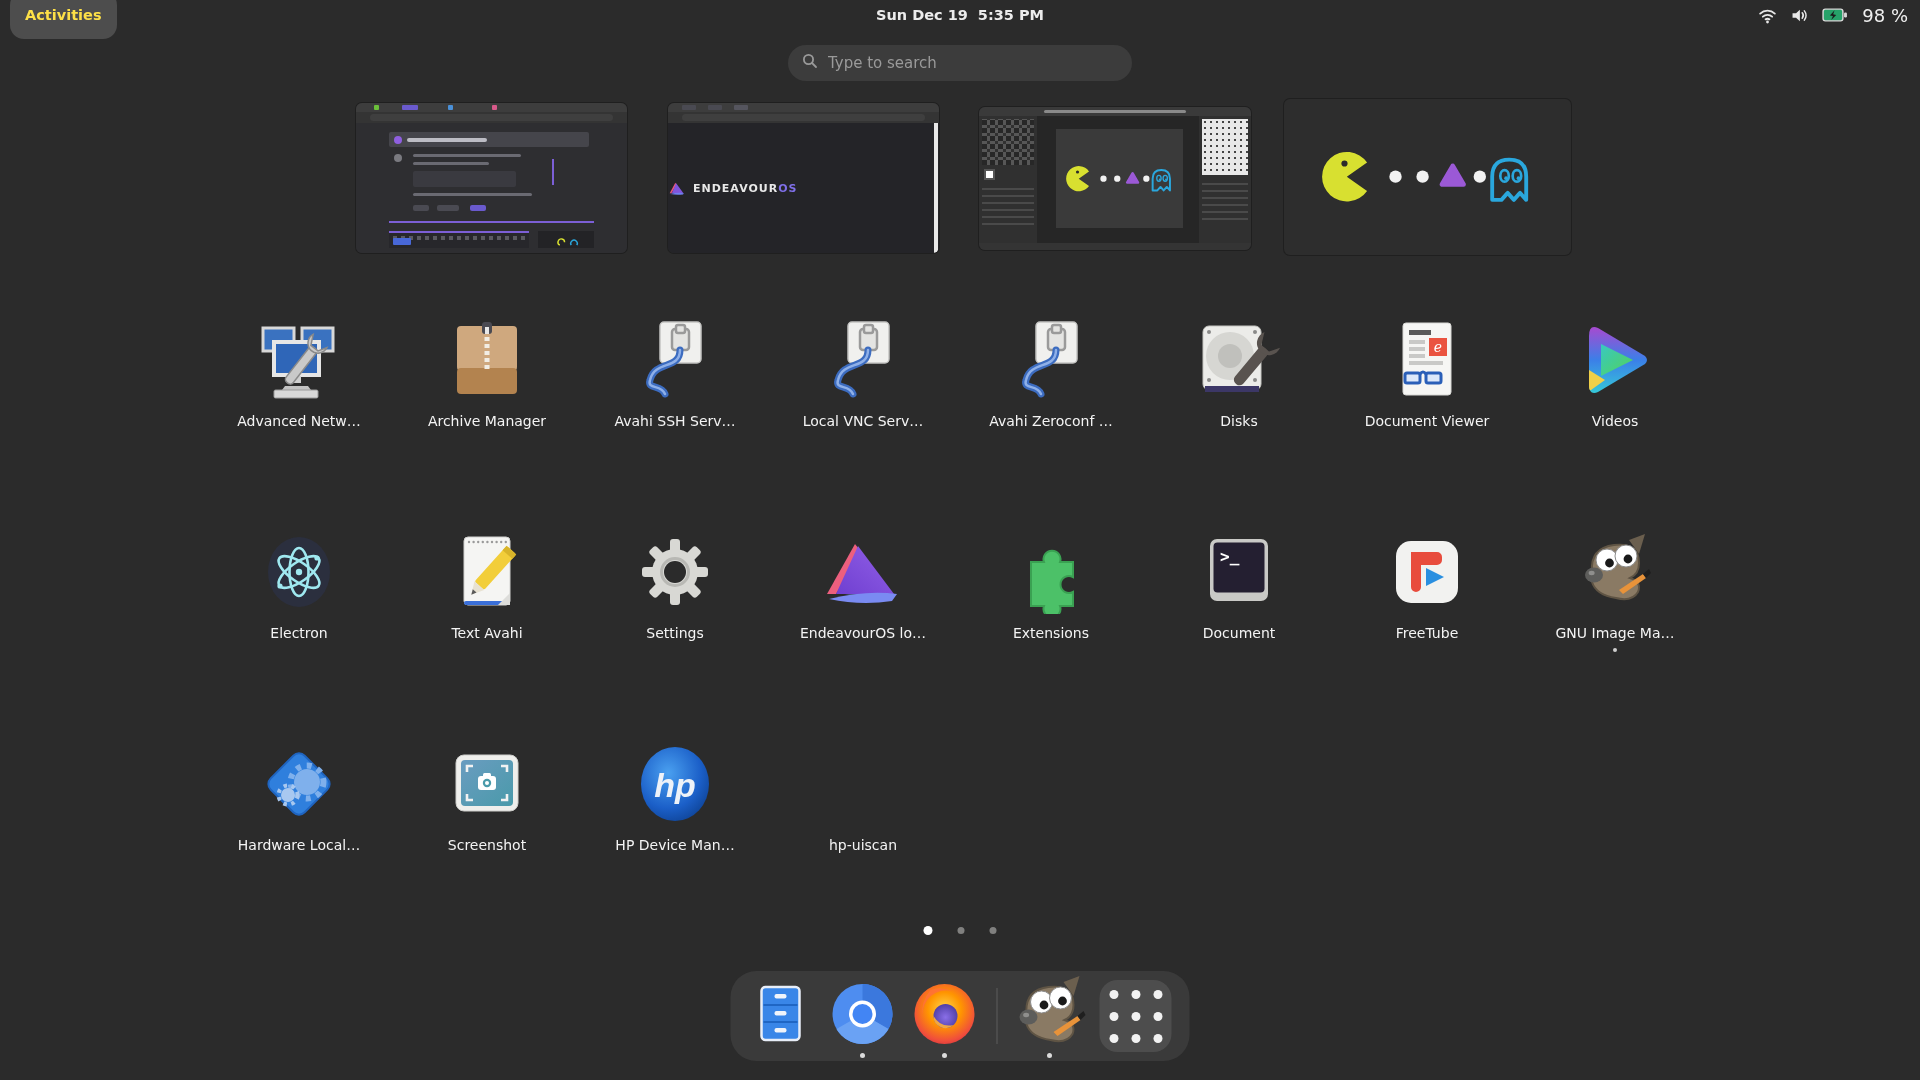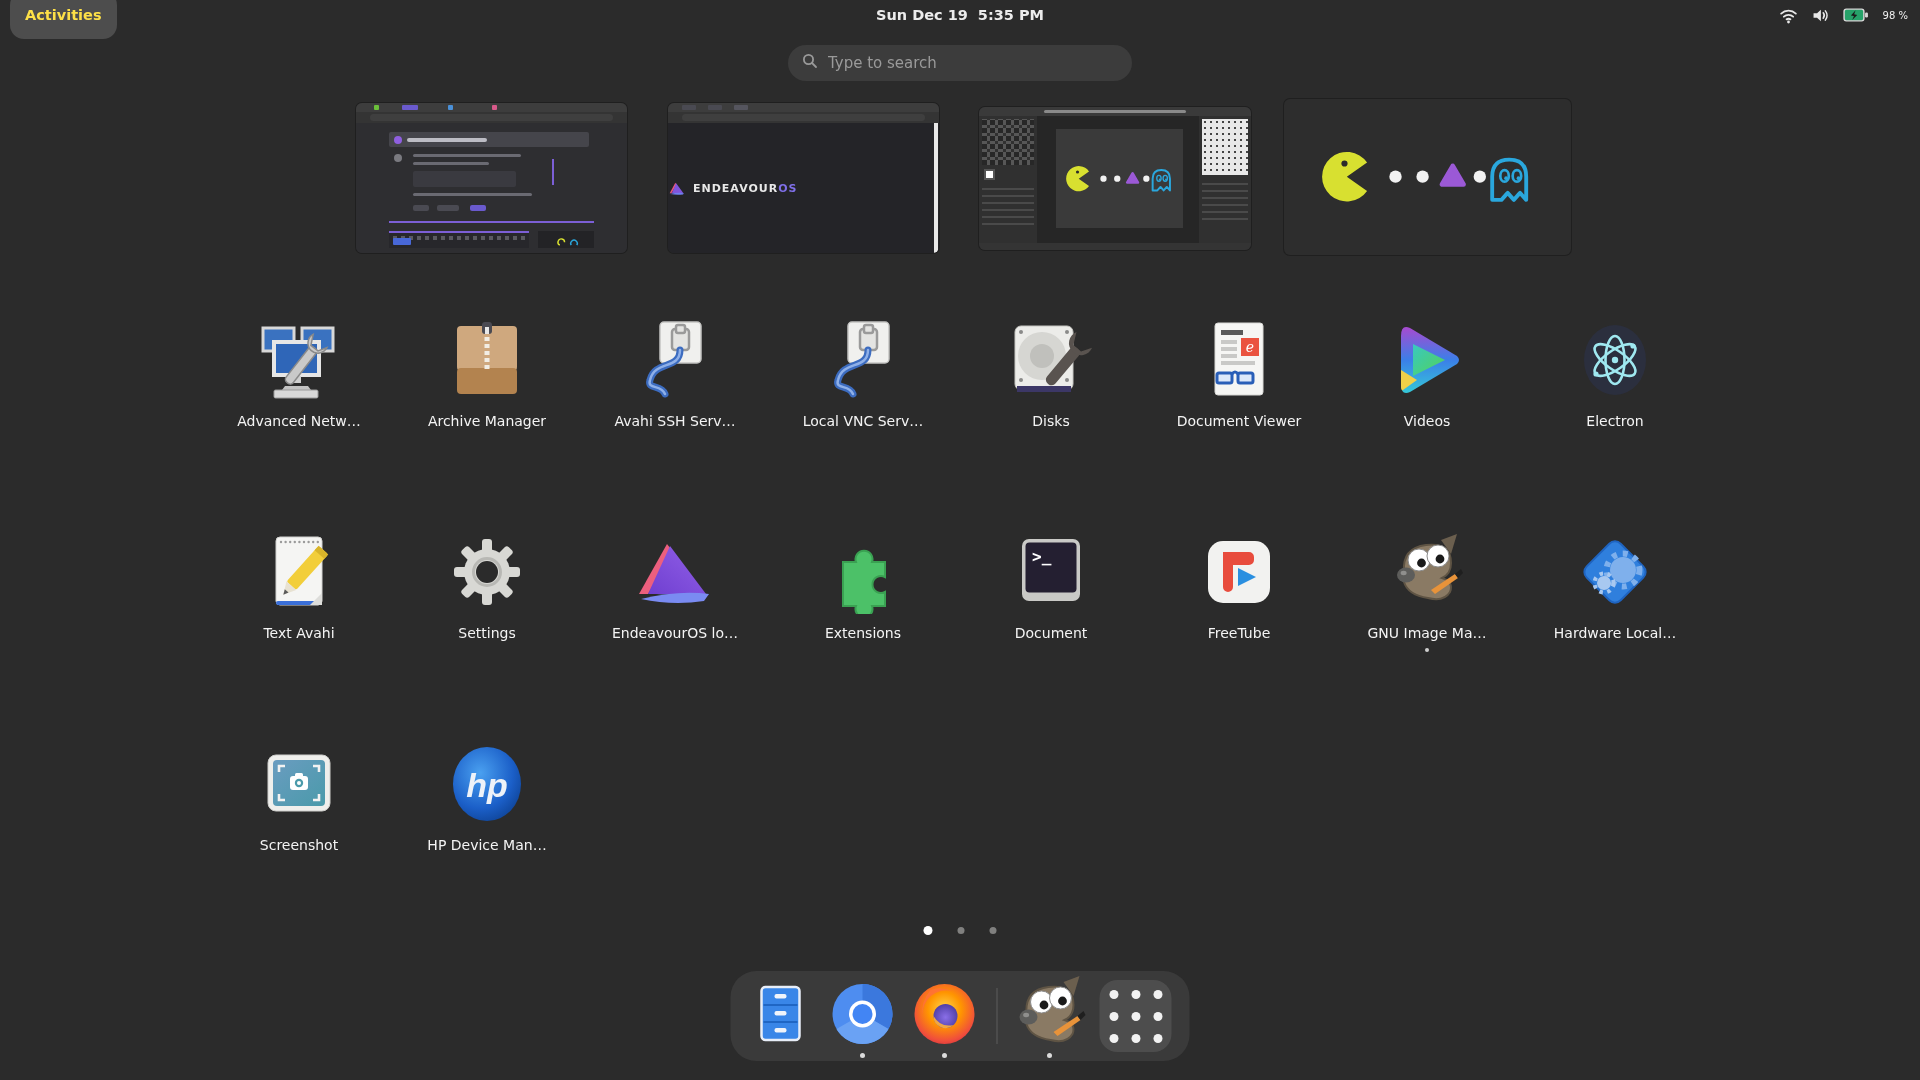--- a/index.html
+++ b/index.html
@@ -15,21 +15,21 @@
   .topbar { position:absolute; top:0; left:0; width:1920px; height:30px; display:flex; align-items:center; }
   .activities-btn {
     margin-left:10px; background:#4d4d4d; border:none; color:#fde047;
     font-family:inherit; font-size:14.5px; font-weight:bold;
     padding:16px 15px; border-radius:14px; cursor:pointer;
   }
   .clock { position:absolute; left:50%; transform:translateX(-50%); top:0; height:30px;
     display:flex; align-items:center; gap:10px; font-size:14.5px; font-weight:bold; color:#ececec; cursor:pointer;}
   .tray { position:absolute; right:12px; top:0; height:30px; display:flex; align-items:center; gap:13px; cursor:pointer; }
   .tray svg { display:block; }
-  .battery-text { font-size:10px; color:#f0f0f0; }
+  .battery-text { font-size:18px; color:#f0f0f0; }
 
   
   .search-bar {
     position:absolute; top:45px; left:50%; transform:translateX(-50%);
     width:344px; height:36px; background:#3c3c3c; border-radius:19px;
     display:flex; align-items:center; padding:0 14px; gap:10px;
   }
   .search-bar input {
     background:transparent; border:none; outline:none; color:#d8d8d8;
     font-family:inherit; font-size:15px; width:100%;
@@ -332,20 +332,33 @@
  <path d="M47,32 C47,52 22,42 17,62 C14,72 28,66 32,76" fill="none" stroke="#3c6cc0" stroke-width="7" stroke-linecap="round"></path>
  <path d="M47,32 C47,52 22,42 17,62 C14,72 28,66 32,76" fill="none" stroke="#8fb0e8" stroke-width="2.5" stroke-linecap="round"></path>
         </svg>
       </div>
     <div class="app-label">Local VNC Serv…</div>
 
   </div>
     <div class="app-cell">
     <div class="app-icon">
         <svg width="84" height="84" viewBox="0 0 84 84">
+ <rect x="27" y="4" width="41" height="41" rx="4" fill="#f0f0ee" stroke="#c4c4c2" stroke-width="1.5"></rect>
+ <rect x="39" y="11" width="17" height="21" rx="3" fill="#e4e4e2" stroke="#9a9a9a" stroke-width="2.5"></rect>
+ <rect x="43" y="7" width="9" height="8" rx="2" fill="#e4e4e2" stroke="#9a9a9a" stroke-width="2.5"></rect>
+ <path d="M47,32 C47,52 22,42 17,62 C14,72 28,66 32,76" fill="none" stroke="#3c6cc0" stroke-width="7" stroke-linecap="round"></path>
+ <path d="M47,32 C47,52 22,42 17,62 C14,72 28,66 32,76" fill="none" stroke="#8fb0e8" stroke-width="2.5" stroke-linecap="round"></path>
+        </svg>
+      </div>
+    <div class="app-label">Avahi Zeroconf …</div>
+
+  </div>
+    <div class="app-cell">
+    <div class="app-icon">
+        <svg width="84" height="84" viewBox="0 0 84 84">
  <rect x="6" y="8" width="58" height="64" rx="6" fill="#ecece9" stroke="#c6c6c2"></rect>
  <rect x="8" y="68" width="54" height="6" fill="#3c3766"></rect>
  <circle cx="33" cy="38" r="24" fill="#d6d6d2"></circle>
           <circle cx="33" cy="38" r="12" fill="#c0c0bc"></circle>
  <circle cx="12" cy="14" r="2" fill="#8a8a88"></circle>
           <circle cx="58" cy="14" r="2" fill="#8a8a88"></circle>
  <circle cx="12" cy="62" r="2" fill="#8a8a88"></circle>
           <circle cx="58" cy="62" r="2" fill="#8a8a88"></circle>
  <g transform="rotate(40 52 48)">
             <rect x="48" y="24" width="11" height="46" rx="5" fill="#59534f"></rect>
@@ -578,20 +591,25 @@
               <stop offset="0" stop-color="#4aa0f0"></stop>
               <stop offset=".6" stop-color="#1b5fc8"></stop>
               <stop offset="1" stop-color="#0a3a86"></stop>
             </radialGradient>
           </defs>
  <ellipse cx="42" cy="42" rx="34" ry="37" fill="url(#hpg)"></ellipse>
  <text x="42" y="55" font-size="34" font-weight="bold" font-style="italic" font-family="Liberation Sans,sans-serif" fill="#eef2f8" text-anchor="middle">hp</text>
         </svg>
       </div>
     <div class="app-label">HP Device Man…</div>
+
+  </div>
+    <div class="app-cell">
+    <div class="app-icon"></div>
+    <div class="app-label">hp-uiscan</div>
 
   </div>
   </div>
 
 <div class="pager">
     <div class="pdot active"></div>
     <div class="pdot"></div>
     <div class="pdot"></div>
   </div>
 

